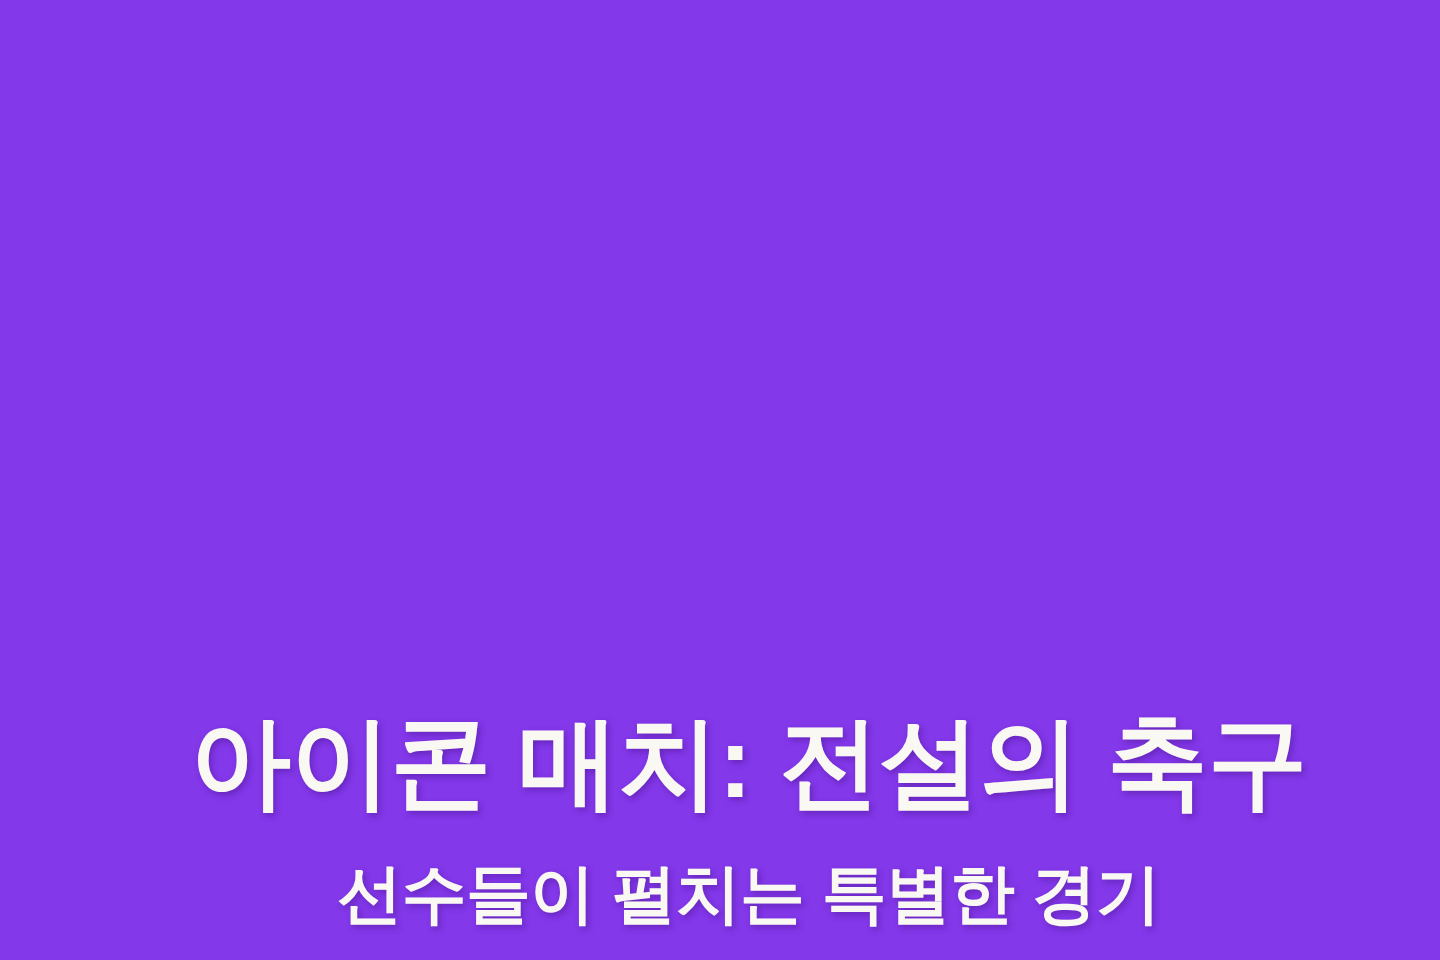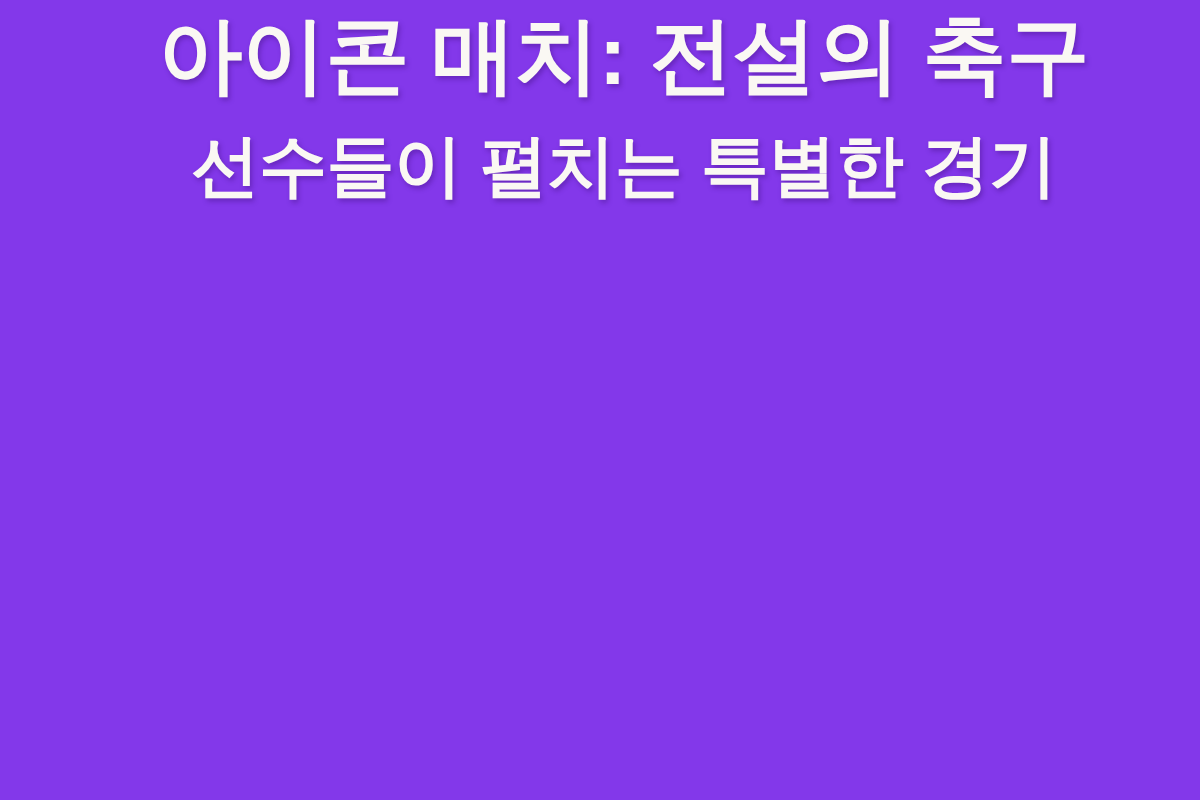--- a/index.html
+++ b/index.html
@@ -15,21 +15,21 @@
     font-family: "Liberation Sans", "DejaVu Sans", sans-serif;
   }
 
   #banner {
     position: relative;
     box-sizing: border-box;
     width: 1200px;
     height: 800px;
     background-color: #8338EA;
     display: flex;
-    align-items: flex-start;
+    align-items: flex-end;
     justify-content: center;
     overflow: hidden;
     padding-left: 48px;
   }
 
   #headline-block {
     width: 1140px;
     padding: 0 20px;
     box-sizing: border-box;
     text-align: center;
@@ -42,21 +42,21 @@
     font-family: "Liberation Sans", "DejaVu Sans", sans-serif;
     font-weight: 700;
     font-size: 84px;
     line-height: 110px;
     letter-spacing: -0.5px;
     white-space: nowrap;
     text-shadow: 2px 3px 5px rgba(60, 12, 120, 0.40);
   }
 
   .headline-line.line-2 {
-    font-size: 68px;
+    font-size: 54px;
   }
 </style>
 </head>
 <body>
 
 <div id="banner" style="background-color: rgb(131, 56, 234);">
 
   <div id="headline-block">
     <span class="headline-line line-1" style="color: rgb(250, 248, 243);">아이콘 매치: 전설의 축구</span>
     <span class="headline-line line-2" style="color: rgb(250, 248, 243);">선수들이 펼치는 특별한 경기</span>

